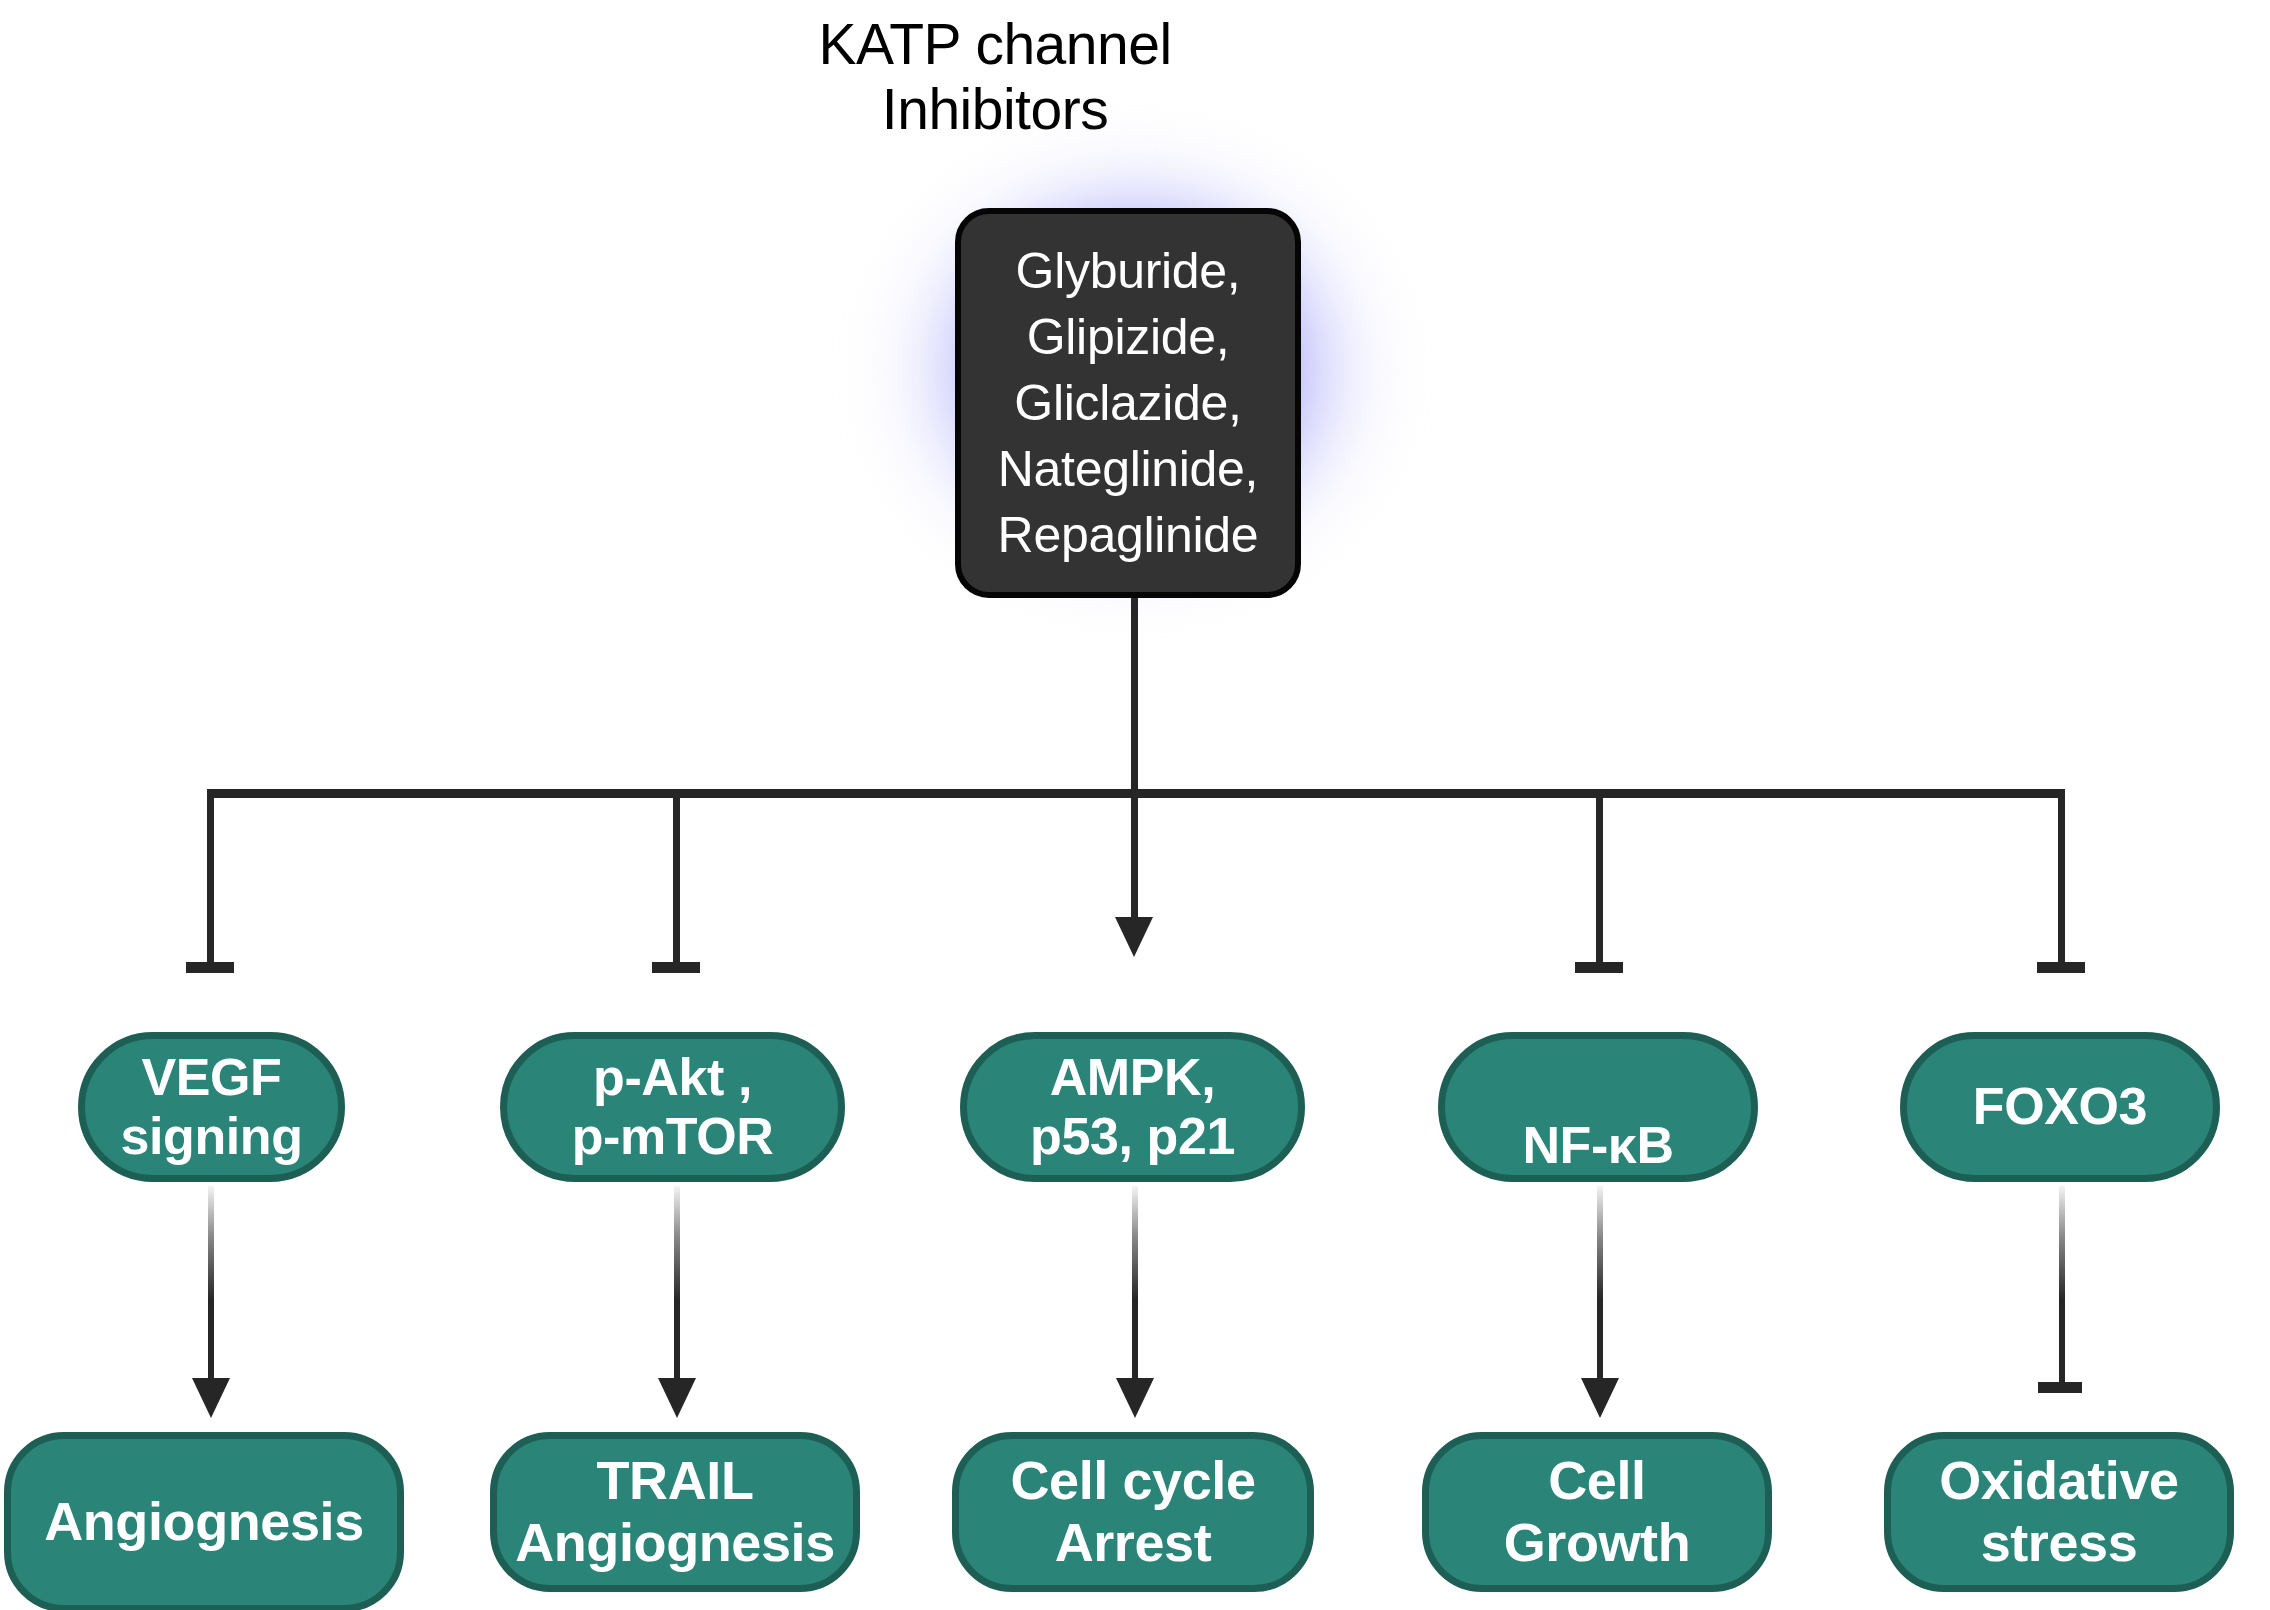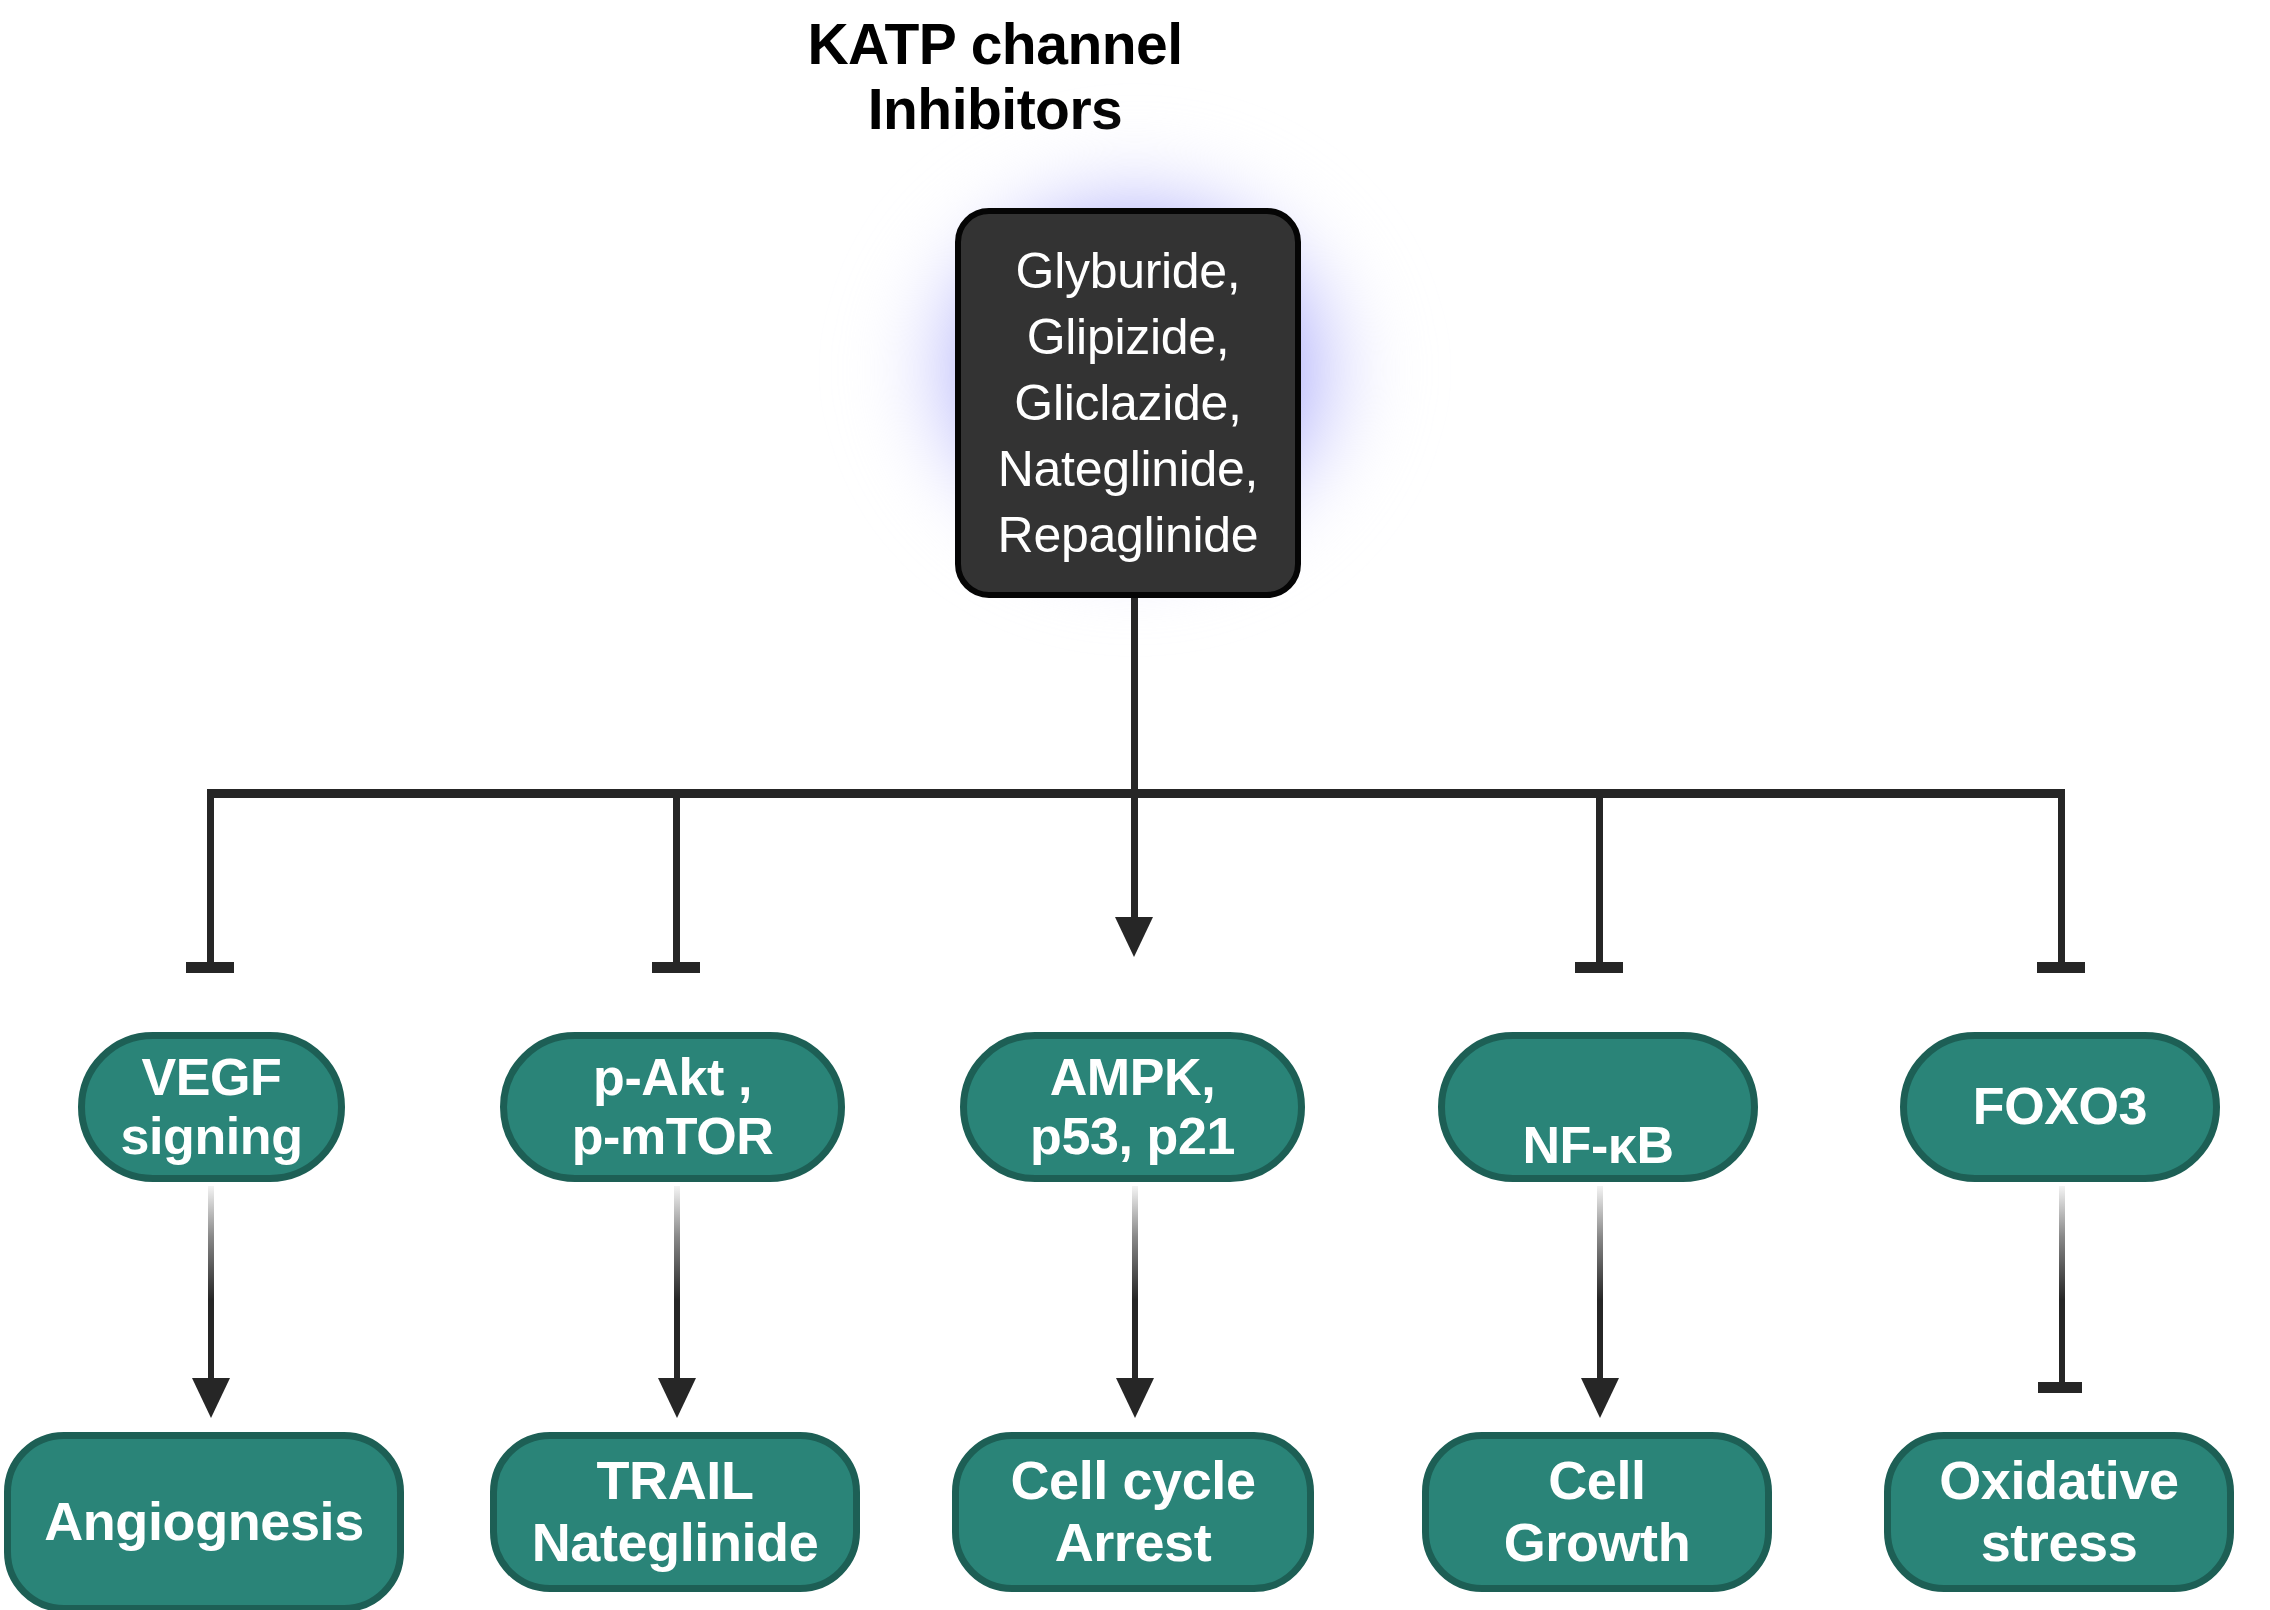--- a/index.html
+++ b/index.html
@@ -19,21 +19,21 @@
   }
 
   
   #title {
     position: absolute;
     left: 635px;
     top: 12px;
     width: 720px;
     text-align: center;
     font-size: 57px;
-    font-weight: bold;
+    font-weight: normal;
     line-height: 1.14;
     color: #000000;
     white-space: pre-line;
     letter-spacing: -0.5px;
   }
 
   
   #drug-glow {
     position: absolute;
     left: 855px;
@@ -203,21 +203,21 @@
 
   <div class="vline-fade" style="left:2059px; top:1186px; height:196px;"></div>
   <div class="tbar" style="left:2038px; top:1382px; width:44px;"></div>
 
   <div class="node bot" style="left:4px; top:1432px; width:400px; height:180px;">
     <span>Angiognesis</span>
   </div>
 
   <div class="node bot" style="left:490px; top:1432px; width:370px; height:160px;">
     <span>TRAIL
-Nateglinide</span>
+Angiognesis</span>
   </div>
 
   <div class="node bot" style="left:952px; top:1432px; width:362px; height:160px;">
     <span>Cell cycle
 Arrest</span>
   </div>
 
   <div class="node bot" style="left:1422px; top:1432px; width:350px; height:160px;">
     <span>Cell
 Growth</span>

